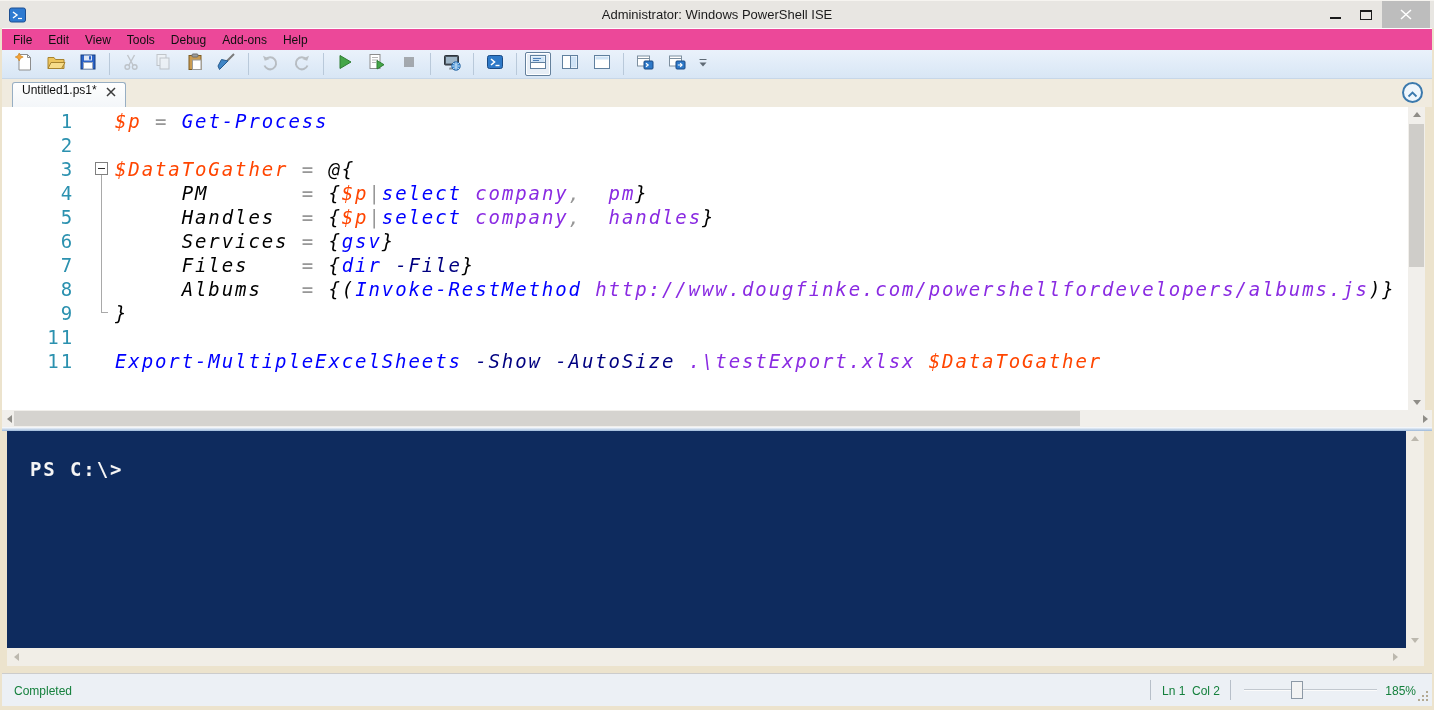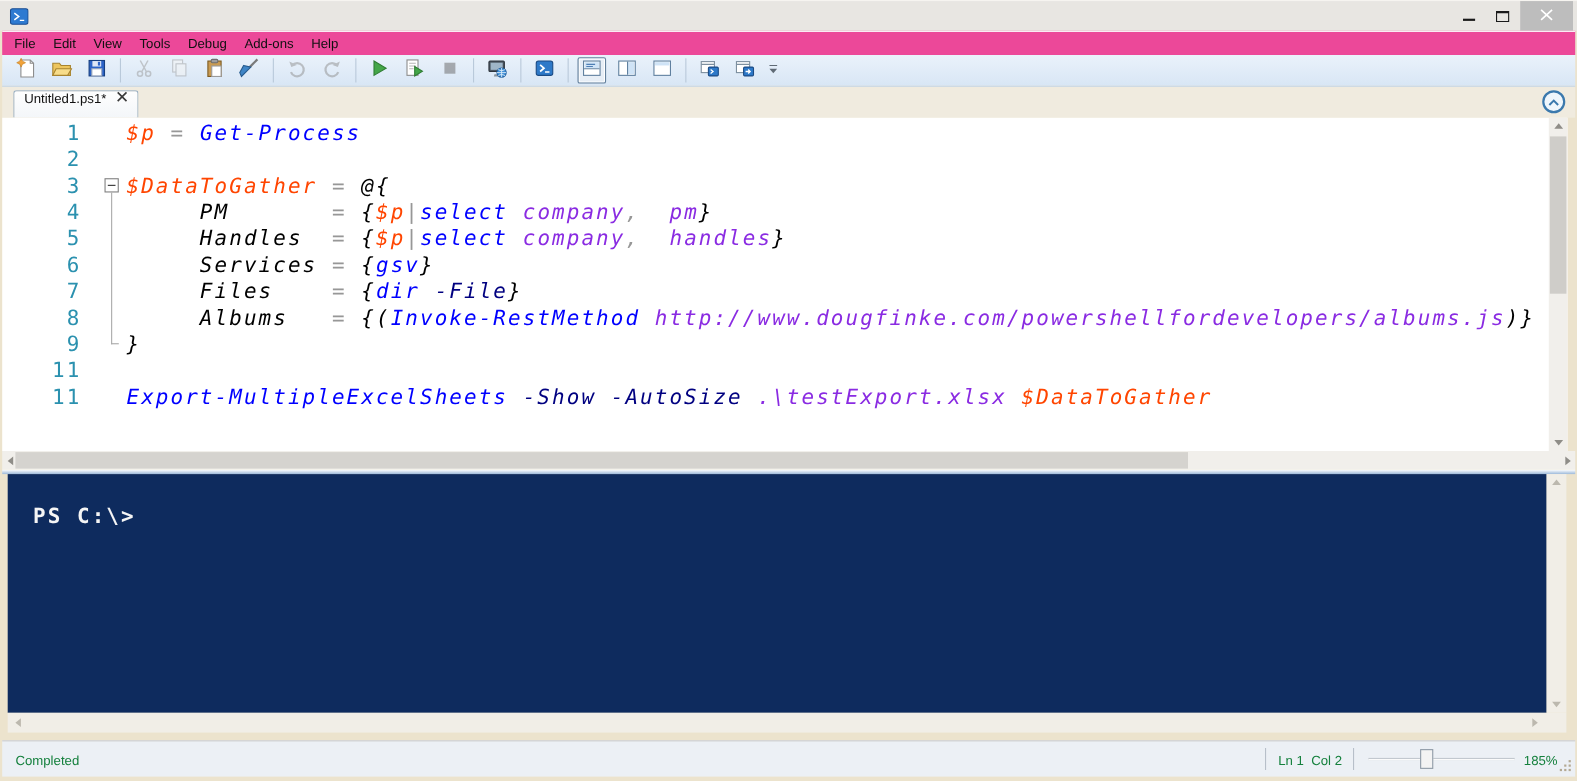--- a/index.html
+++ b/index.html
@@ -31,21 +31,21 @@
   .toolbar{position:absolute;top:50px;left:2px;right:2px;height:29px;background:linear-gradient(#eaf2fb,#d8e6f5);
            border-bottom:1px solid #c7d7e8;display:flex;align-items:center;padding-left:6px;}
   .tbtn{width:26px;height:24px;margin:0 3px;display:flex;align-items:center;justify-content:center;border:1px solid transparent;border-radius:2px;}
   .tbtn.sel{border:1px solid #64809c;background:#e7eef6;box-shadow:inset 0 0 0 1px #fff;}
   .tbtn.dis{opacity:.5;filter:grayscale(55%);}
   .tsep{width:1px;height:22px;background:#b9c9da;margin:0 5px;flex:none;}
   .toverflow{margin-left:3px;display:flex;align-items:center;justify-content:center;width:14px;height:24px;}
 
   
   .tabstrip{position:absolute;top:79px;left:2px;right:2px;height:28px;background:#f0ebdf;}
-  .tab{position:absolute;left:10px;bottom:0;height:25px;display:flex;align-items:flex-start;padding:0 9px;
+  .tab{position:absolute;left:10px;bottom:0;height:25px;display:flex;align-items:flex-end;padding:10px 9px;
        background:linear-gradient(#fefefe,#f3f6f9);border:1px solid #97aec3;border-bottom:none;
        border-radius:3px 3px 0 0;font-size:12px;color:#101010;}
   .tabx{margin-left:9px;display:flex;align-items:center;}
   .expandbtn{position:absolute;right:9px;top:3px;width:21px;height:21px;border-radius:50%;
              border:2px solid #3b79ad;background:#eff6fc;display:flex;align-items:center;justify-content:center;}
 
   
   .editor{position:absolute;top:107px;left:2px;right:9px;height:303px;background:#fff;
           font-family:"DejaVu Sans Mono",monospace;font-size:19px;line-height:24px;letter-spacing:1.9px;}
   .gutter{position:absolute;left:0;top:2px;width:72px;text-align:right;color:var(--c-ln);}
@@ -102,20 +102,21 @@
 <div class="win">
 
   <div class="titlebar">
     <span class="appicon">
       <svg width="17" height="16" viewBox="0 0 17 16">
           <rect x="0.5" y="1" width="16" height="14" rx="2" fill="#2e7ad1" stroke="#1d4f92"></rect>
           <path d="M4 5l4 3-4 3" stroke="#fff" fill="none" stroke-width="1.4"></path>
           <path d="M9 11.5h4" stroke="#fff" stroke-width="1.2"></path>
         </svg>
     </span>
+    <div class="wtitle">Administrator: Windows PowerShell ISE</div>
     <div class="capbtn btn-min">
         <span></span>
       </div>
     <div class="capbtn btn-max">
         <span></span>
       </div>
     <div class="capbtn btn-close">
       <span><svg width="12" height="11" viewBox="0 0 12 11">
             <path d="M1 1l10 9M11 1L1 10" stroke="#fff" stroke-width="1.5"></path>
           </svg></span>

